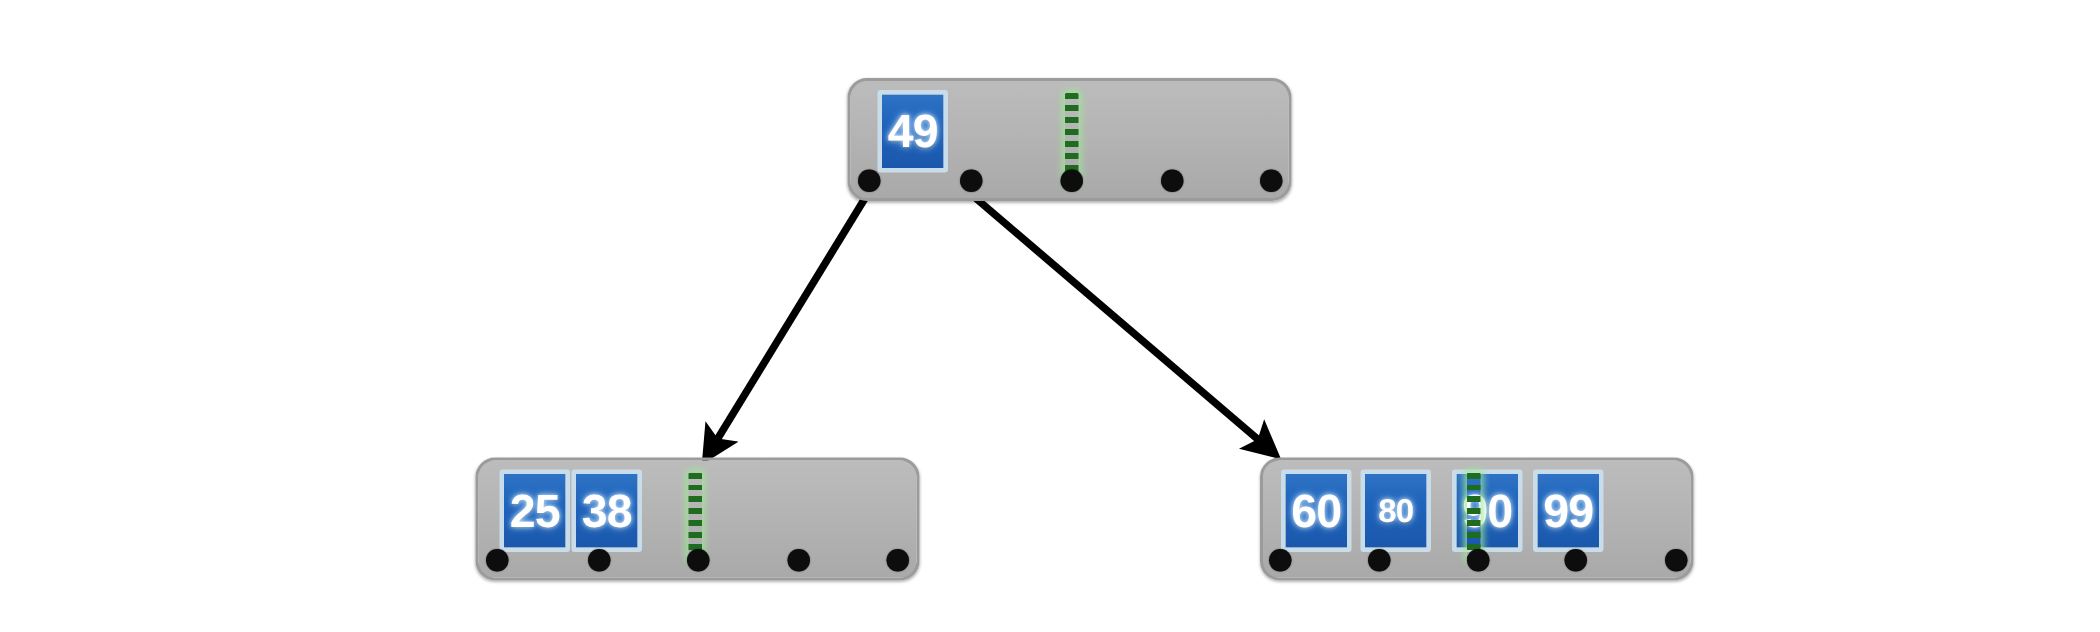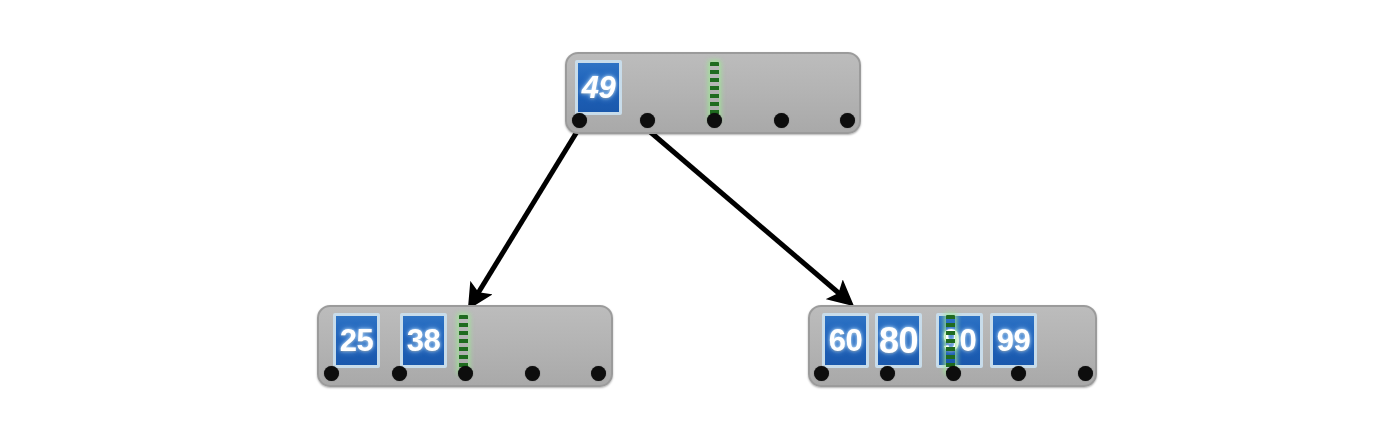--- a/index.html
+++ b/index.html
@@ -95,54 +95,54 @@
       <marker id="arrowhead" markerWidth="5.2" markerHeight="5.2" refX="3.6" refY="2.6" orient="auto" markerUnits="strokeWidth">
         <path d="M0,0 L5.2,2.6 L0,5.2 L1.1,2.6 z" fill="#000000"></path>
       </marker>
     </defs>
     <line x1="578" y1="130" x2="472" y2="303" stroke="#000000" stroke-width="5" marker-end="url(#arrowhead)"></line>
     <line x1="648" y1="130" x2="848" y2="301" stroke="#000000" stroke-width="5" marker-end="url(#arrowhead)"></line>
   </svg>
 
   <div class="btree-node" style="left:565px; top:52px; width:296px; height:82px;">
 
-    <div class="cells" style="padding:6px 0 0 8px;font-style:italic;">
+    <div class="cells" style="padding:6px 0 0 18px;">
       <div class="cell" style="width:47px; height:55px; font-size:31px;">49</div>
     </div>
 
     <div class="split-marker" style="left:708px; top:8px; height:58px; position:absolute; left:143px;"></div>
 
     <div class="dot" style="left:5px;   bottom:4px; width:15px; height:15px;"></div>
     <div class="dot" style="left:73px;  bottom:4px; width:15px; height:15px;"></div>
     <div class="dot" style="left:140px; bottom:4px; width:15px; height:15px;"></div>
     <div class="dot" style="left:207px; bottom:4px; width:15px; height:15px;"></div>
     <div class="dot" style="left:273px; bottom:4px; width:15px; height:15px;"></div>
   </div>
 
   <div class="btree-node" style="left:317px; top:305px; width:296px; height:82px;">
 
     <div class="cells" style="padding:6px 0 0 14px;">
       <div class="cell" style="width:47px; height:55px; font-size:31px;">25</div>
-      <div class="cell" style="width:47px; height:55px; font-size:31px; margin-left:20px;">38</div>
+      <div class="cell" style="width:47px; height:55px; font-size:31px; margin-left:1px;">38</div>
     </div>
 
     <div class="split-marker" style="position:absolute; left:140px; top:8px; height:58px;"></div>
 
     <div class="dot" style="left:5px;   bottom:4px; width:15px; height:15px;"></div>
     <div class="dot" style="left:73px;  bottom:4px; width:15px; height:15px;"></div>
     <div class="dot" style="left:139px; bottom:4px; width:15px; height:15px;"></div>
     <div class="dot" style="left:206px; bottom:4px; width:15px; height:15px;"></div>
     <div class="dot" style="left:272px; bottom:4px; width:15px; height:15px;"></div>
   </div>
 
-  <div class="btree-node" style="left:808px; top:305px; width:289px; height:82px;">
+  <div class="btree-node" style="left:840px; top:305px; width:289px; height:82px;">
 
     <div class="cells" style="padding:6px 0 0 12px;">
       <div class="cell" style="width:47px; height:55px; font-size:31px;">60</div>
-      <div class="cell" style="width:47px; height:55px; font-size:36px; margin-left:6px;">80</div>
+      <div class="cell" style="width:47px; height:55px; font-size:22px; margin-left:6px;">80</div>
       <div class="cell" style="width:47px; height:55px; font-size:31px; margin-left:14px;">90</div>
       <div class="cell" style="width:47px; height:55px; font-size:31px; margin-left:7px;text-align:right;">99</div>
     </div>
 
     <div class="split-marker" style="position:absolute; left:136px; top:8px; height:58px;"></div>
 
     <div class="dot" style="left:4px;   bottom:4px; width:15px; height:15px;"></div>
     <div class="dot" style="left:70px;  bottom:4px; width:15px; height:15px;"></div>
     <div class="dot" style="left:136px; bottom:4px; width:15px; height:15px;"></div>
     <div class="dot" style="left:201px; bottom:4px; width:15px; height:15px;"></div>

